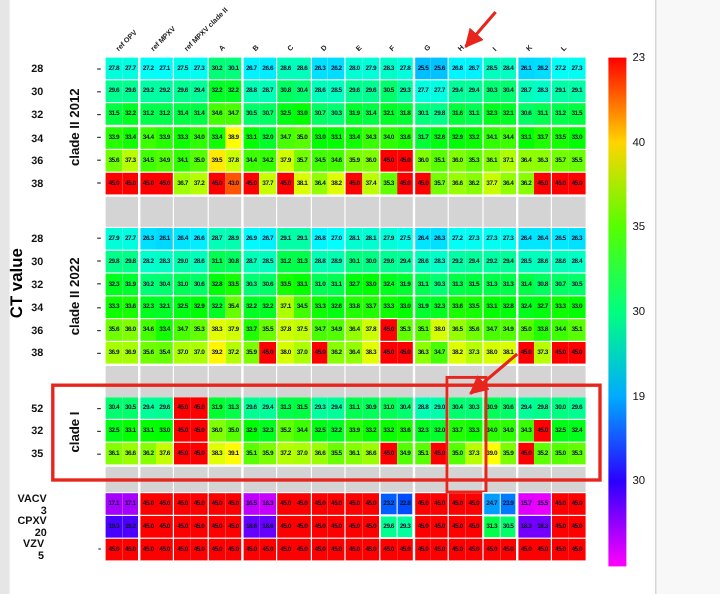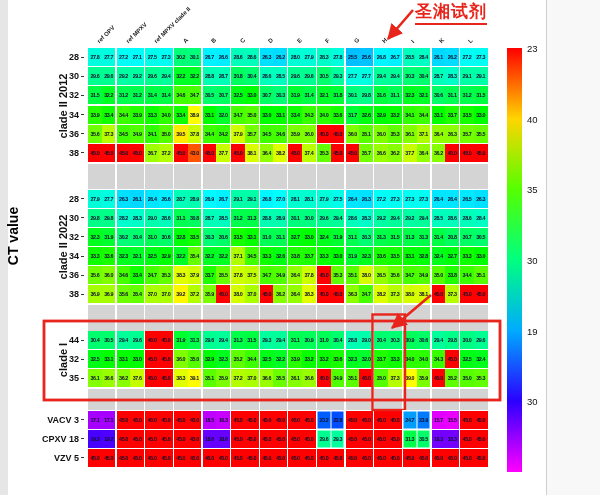--- a/index.html
+++ b/index.html
@@ -8,21 +8,21 @@
   .side-strip-left{position:absolute;left:0;top:0;width:8px;height:495px;background:#e6e6e6;}
   .side-strip-right{position:absolute;left:546px;top:0;width:54px;height:495px;background:#f8f8f8;border-left:1px solid #cfcfcf;}
   .hm-row{position:absolute;display:flex;gap:1.2px;}
   .hm-pair{flex:1;display:flex;min-width:0;}
   .hm-cell{flex:1;display:flex;align-items:center;justify-content:center;
            font-size:5.4px;font-weight:bold;color:#10102e;letter-spacing:-0.4px;
            overflow:hidden;white-space:nowrap;}
   .hm-pair.wb .hm-cell{box-shadow:inset 0 0 0 0.5px #fff;}
   .hm-pair.wb{outline:1.8px solid #ffffff;outline-offset:-0.5px;z-index:2;}
   .row-label{position:absolute;left:18px;width:66px;text-align:right;
-             font-size:9px;font-weight:bold;color:#111;display:flex;align-items:center;justify-content:flex-end;}
+             font-size:9px;font-weight:bold;color:#111;display:flex;align-items:center;justify-content:flex-end;gap:43px;}
   .row-label .tick{display:inline-block;width:3px;height:1px;background:#333;margin-left:2px;}
   .col-header{position:absolute;font-size:6px;font-weight:bold;color:#222;white-space:nowrap;
               transform:rotate(-45deg);transform-origin:0 100%;height:8px;line-height:8px;}
   .group-label{position:absolute;font-size:11px;font-weight:bold;color:#111;
                transform:rotate(-90deg);transform-origin:center center;white-space:nowrap;text-align:center;}
   #ct-label{position:absolute;left:-37px;top:228px;width:100px;text-align:center;
             font-size:14px;font-weight:bold;color:#000;transform:rotate(-90deg);white-space:nowrap;}
   #colorbar{position:absolute;left:507px;top:48px;width:15px;height:424px;
             background:linear-gradient(to bottom,
               hsl(0,100%,50%) 0%,hsl(50,100%,50%) 16.7%,hsl(100,100%,50%) 33.3%,
@@ -843,21 +843,21 @@
         <div class="hm-pair">
           <div class="hm-cell" style="background: rgb(0, 255, 153);">29.4</div>
           <div class="hm-cell" style="background: rgb(0, 255, 136);">29.8</div>
         </div>
         <div class="hm-pair">
           <div class="hm-cell" style="background: rgb(0, 255, 128);">30.0</div>
           <div class="hm-cell" style="background: rgb(0, 255, 145);">29.6</div>
         </div>
       </div>
       <div class="row-label" style="top: 331px; height: 18px;">
-        <span>44</span>
+        <span>52</span>
         <span class="tick"></span>
       </div>
       <div class="hm-row" style="left: 88px; top: 350.17px; width: 399.5px; height: 18px;">
         <div class="hm-pair">
           <div class="hm-cell" style="background: rgb(0, 255, 21);">32.5</div>
           <div class="hm-cell" style="background: rgb(4, 255, 0);">33.1</div>
         </div>
         <div class="hm-pair">
           <div class="hm-cell" style="background: rgb(4, 255, 0);">33.1</div>
           <div class="hm-cell" style="background: rgb(0, 255, 0);">33.0</div>
@@ -1091,21 +1091,21 @@
         <div class="hm-pair">
           <div class="hm-cell" style="background: rgb(115, 0, 255);">18.3</div>
           <div class="hm-cell" style="background: rgb(115, 0, 255);">18.3</div>
         </div>
         <div class="hm-pair">
           <div class="hm-cell" style="background: rgb(255, 0, 0);">45.0</div>
           <div class="hm-cell" style="background: rgb(255, 0, 0);">45.0</div>
         </div>
       </div>
       <div class="row-label" style="top: 429.67px; height: 18px;">
-        <span>CPXV 18</span>
+        <span>CPXV 20</span>
         <span class="tick"></span>
       </div>
       <div class="hm-row" style="left: 88px; top: 448.84px; width: 399.5px; height: 18px;">
         <div class="hm-pair">
           <div class="hm-cell" style="background: rgb(255, 0, 0);">45.0</div>
           <div class="hm-cell" style="background: rgb(255, 0, 0);">45.0</div>
         </div>
         <div class="hm-pair">
           <div class="hm-cell" style="background: rgb(255, 0, 0);">45.0</div>
           <div class="hm-cell" style="background: rgb(255, 0, 0);">45.0</div>
@@ -1230,21 +1230,20 @@
   <div id="colorbar"></div>
   <div id="cb-ticks">
       <div class="cb-tick" style="top: 48px;">23</div>
       <div class="cb-tick" style="top: 118.667px;">40</div>
       <div class="cb-tick" style="top: 189.333px;">35</div>
       <div class="cb-tick" style="top: 260px;">30</div>
       <div class="cb-tick" style="top: 330.667px;">19</div>
       <div class="cb-tick" style="top: 401.333px;">30</div>
     </div>
 
-  <div id="anno-text">圣湘试剂</div>
 
   <svg id="overlay" viewBox="0 0 600 495">
     <defs>
       <marker id="arrh" markerWidth="8" markerHeight="8" refX="5.5" refY="3" orient="auto">
         <path d="M0,0 L6,3 L0,6 Z" fill="#e8251c"></path>
       </marker>
     </defs>
     <line x1="413" y1="10" x2="388" y2="39" stroke="#e8251c" stroke-width="2.6" marker-end="url(#arrh)"></line>
     <line x1="431" y1="295" x2="392" y2="328" stroke="#e8251c" stroke-width="2.6" marker-end="url(#arrh)"></line>
     <rect x="44" y="321" width="456" height="79" fill="none" stroke="#e8251c" stroke-width="2.8"></rect>

